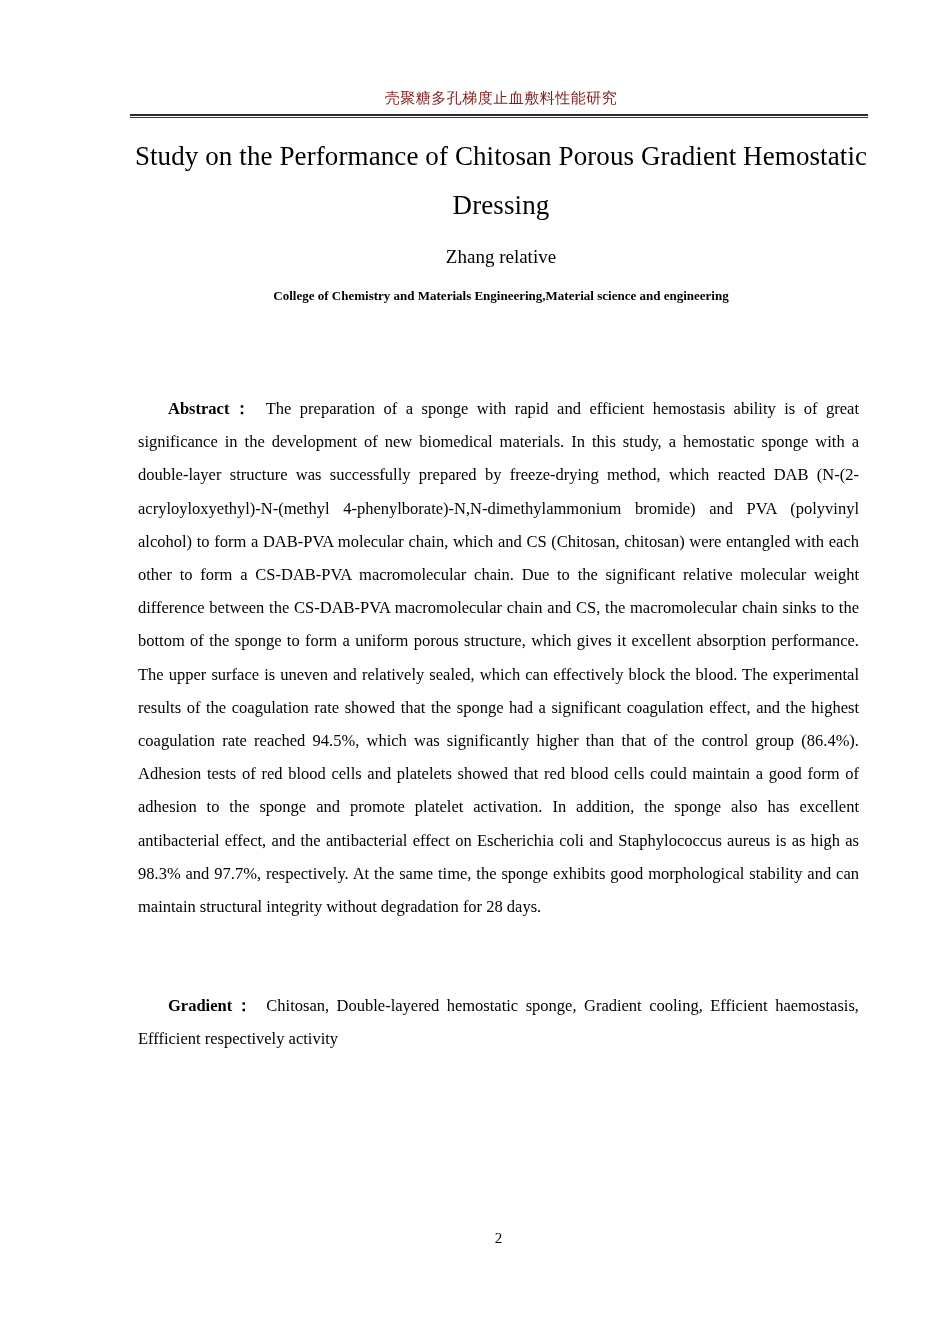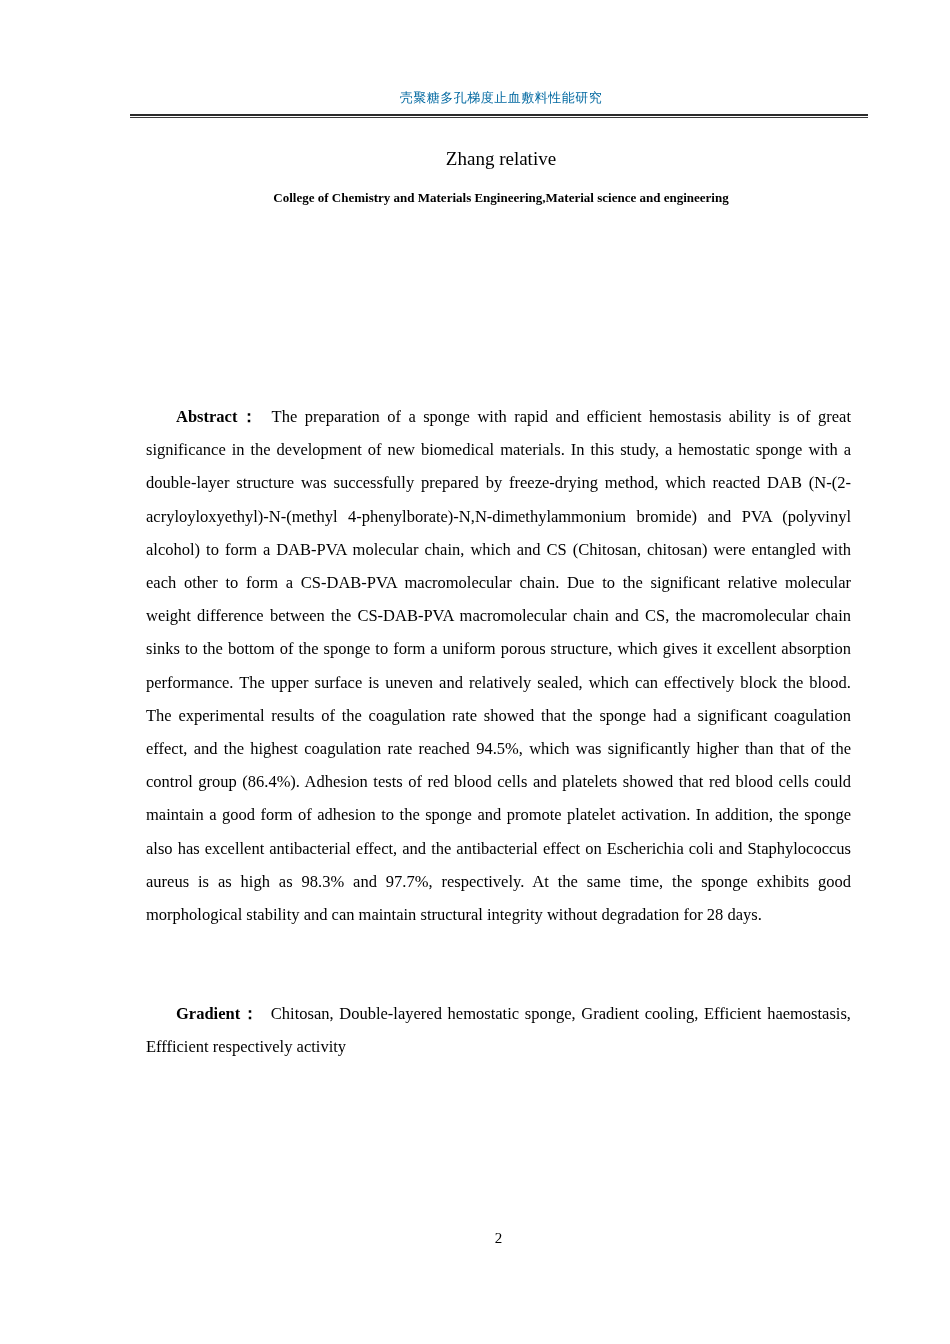--- a/index.html
+++ b/index.html
@@ -28,24 +28,24 @@
     top: 0;
     width: 950px;
   }
   .running-head {
     position: absolute;
     left: 134px;
     top: 88px;
     width: 734px;
     text-align: center;
     font-family: "Liberation Serif", "DejaVu Serif", serif;
-    font-size: 13px;
+    font-size: 15px;
     line-height: 20px;
     letter-spacing: 0.5px;
-    color: #0369a1;
+    color: #7f1d1d;
     white-space: nowrap;
   }
   .header-rule {
     position: absolute;
     left: 130px;
     top: 114px;
     width: 738px;
     height: 0;
     border-top: 2.2px solid #2b2b2b;
     border-bottom: 0.8px solid #3a3a3a;
@@ -83,21 +83,21 @@
   }
 
   
   .body-block {
     position: absolute;
     left: 134px;
     top: 388px;
     width: 729px;
   }
   p.para {
-    margin: 12px;
+    margin: 4px;
     font-size: 16.5px;
     line-height: 33.2px;
     text-align: justify;
     text-justify: inter-word;
     text-indent: 30px;
     hyphens: none;
   }
   .lead {
     font-weight: bold;
   }
@@ -128,20 +128,21 @@
 <body>
 
 <div class="page">
 
   <div class="header-zone">
     <div class="running-head">壳聚糖多孔梯度止血敷料性能研究</div>
     <div class="header-rule"></div>
   </div>
 
   <div class="title-block">
+    <h1 class="doc-title">Study on the Performance of Chitosan Porous Gradient Hemostatic Dressing</h1>
     <p class="doc-author">Zhang relative</p>
     <p class="doc-affiliation">College of Chemistry and Materials Engineering,Material science and engineering</p>
   </div>
 
   <div class="body-block">
     <p class="para"><span class="lead"><span>Abstract</span><span>：</span></span><span class="lead-gap"></span><span>The preparation of a sponge with rapid and efficient hemostasis ability is of great significance in the development of new biomedical materials. In this study, a hemostatic sponge with a double-layer structure was successfully prepared by freeze-drying method, which reacted DAB (N-(2-acryloyloxyethyl)-N-(methyl 4-phenylborate)-N,N-dimethylammonium bromide) and PVA (polyvinyl alcohol) to form a DAB-PVA molecular chain, which and CS (Chitosan, chitosan) were entangled with each other to form a CS-DAB-PVA macromolecular chain. Due to the significant relative molecular weight difference between the CS-DAB-PVA macromolecular chain and CS, the macromolecular chain sinks to the bottom of the sponge to form a uniform porous structure, which gives it excellent absorption performance. The upper surface is uneven and relatively sealed, which can effectively block the blood. The experimental results of the coagulation rate showed that the sponge had a significant coagulation effect, and the highest coagulation rate reached 94.5%, which was significantly higher than that of the control group (86.4%). Adhesion tests of red blood cells and platelets showed that red blood cells could maintain a good form of adhesion to the sponge and promote platelet activation. In addition, the sponge also has excellent antibacterial effect, and the antibacterial effect on Escherichia coli and Staphylococcus aureus is as high as 98.3% and 97.7%, respectively. At the same time, the sponge exhibits good morphological stability and can maintain structural integrity without degradation for 28 days.</span></p>
   </div>
 
   <div class="keywords-block">
     <p class="para"><span class="lead"><span>Gradient</span><span>：</span></span><span class="lead-gap"></span><span>Chitosan, Double-layered hemostatic sponge, Gradient cooling, Efficient haemostasis, Effficient respectively activity</span></p>

